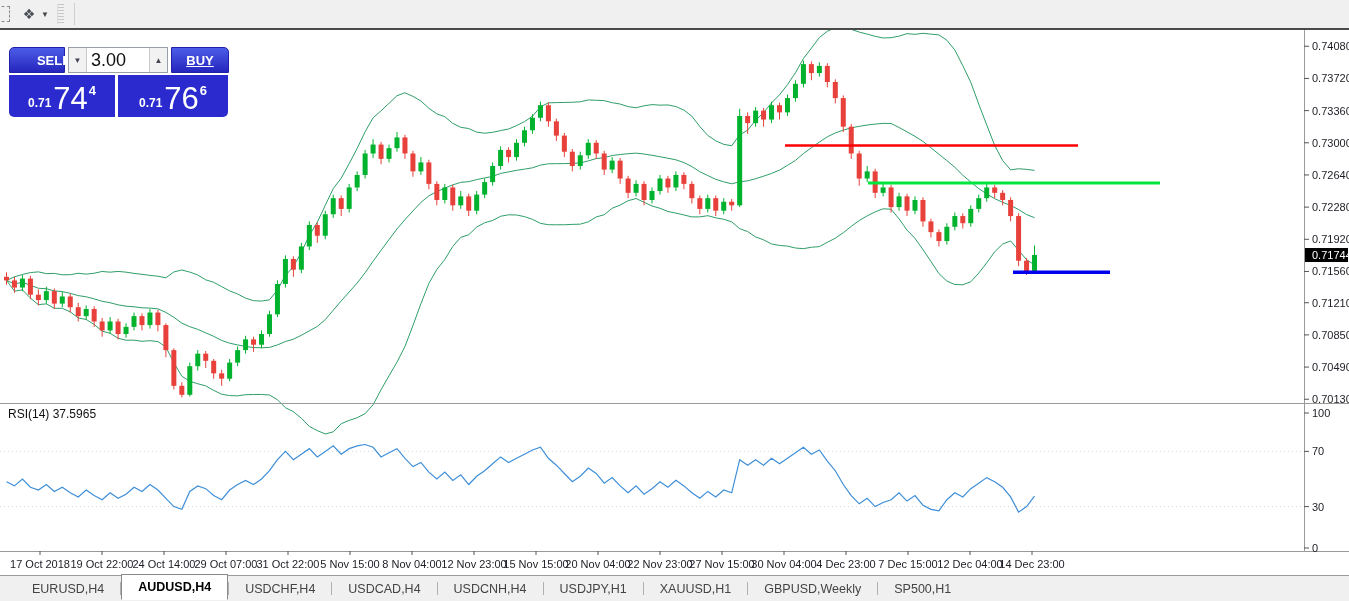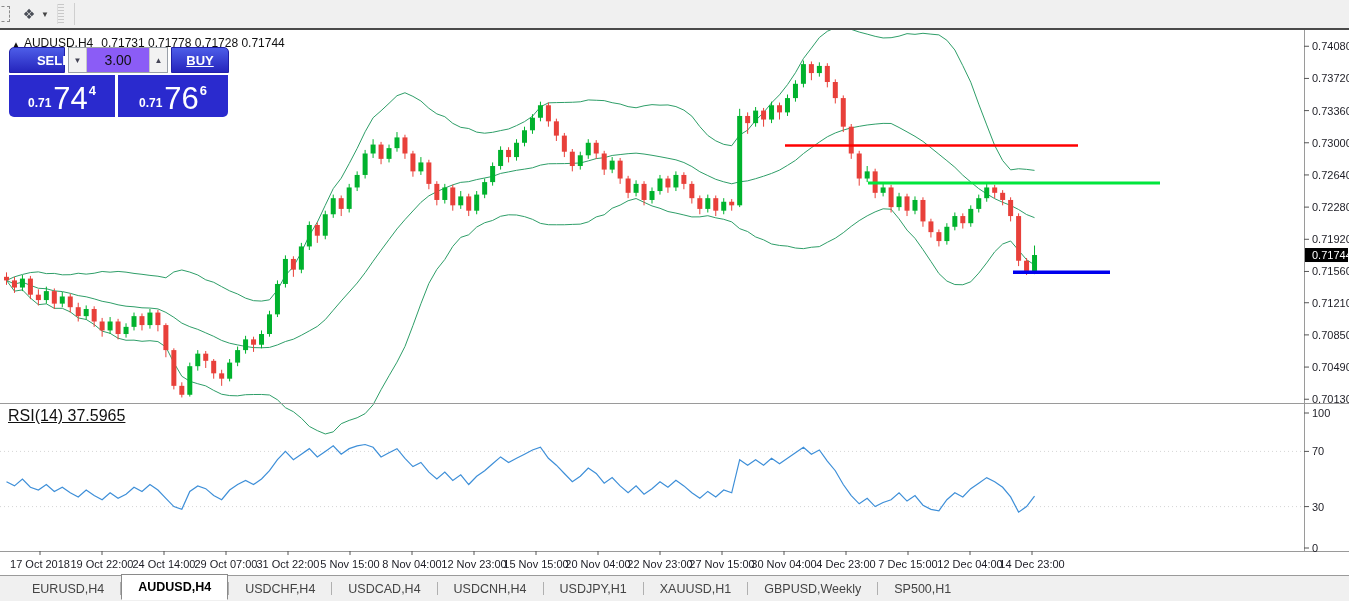--- a/index.html
+++ b/index.html
@@ -28,30 +28,30 @@
   #oneclick{position:absolute;left:9px;top:47px;width:220px;z-index:6;font-family:"Liberation Sans",sans-serif;}
   #oc-row1{display:flex;height:26px;}
   .oc-btn{background:linear-gradient(#4d5de8,#2525bd);color:#fff;font-size:13px;font-weight:bold;
     display:flex;align-items:center;justify-content:center;border:1px solid #2020a8;box-sizing:border-box;}
   #oc-sell{width:56px;border-radius:5px 0 0 0;padding-left:33px;}
   #oc-buy{width:60px;margin-left:3px;border-radius:0 5px 0 0;flex:1;text-decoration:underline;}
   #oc-spin{display:flex;height:26px;margin-left:3px;border:1px solid #9aa0a8;background:#e8e8e8;box-sizing:border-box;}
   .spin-btn{width:17px;background:#f2f2f2;border:0;display:flex;align-items:center;justify-content:center;
     color:#445;font-size:8px;padding:0;}
   #oc-vol{width:54px;border:0;border-left:1px solid #c8c8c8;border-right:1px solid #c8c8c8;
-    text-align:center;font-size:14px;padding:0 4px;color:#111;background:#8b5cf6;}
+    text-align:left;font-size:18px;padding:0 4px;color:#111;background:#ffffff;}
   #oc-row2{display:flex;height:42px;margin-top:2px;}
   .oc-price{background:#2a2ace;color:#fff;display:flex;align-items:flex-end;justify-content:center;
     padding-bottom:3px;}
   #oc-bid{width:106px;border-radius:0 0 0 5px;}
   #oc-ask{width:110px;margin-left:3px;border-radius:0 0 5px 0;}
   .oc-prefix{font-size:12px;font-weight:bold;margin:0 2px 4px 0;}
   .oc-main{font-size:31px;line-height:31px;}
   .oc-sup{font-size:13px;font-weight:bold;margin:0 0 16px 1px;}
-  #rsi-label{position:absolute;left:8px;top:407px;font-size:16px;color:#111;z-index:5;text-decoration:underline;}
+  #rsi-label{position:absolute;left:8px;top:407px;font-size:12px;color:#111;z-index:5;}
   
   #tabbar{position:absolute;left:0;top:575px;width:1349px;height:26px;background:#f0f0f0;
     border-top:1px solid #9a9a9a;display:flex;align-items:flex-end;box-sizing:border-box;padding-left:16px;text-align:right;}
   .tab{font-size:12.5px;color:#444;padding:4px 16px 5px 16px;position:relative;top:0;cursor:default;white-space:nowrap;}
   .tab.active{background:#fff;border:1px solid #8a8a8a;border-bottom:1px solid #fff;
     font-weight:bold;color:#000;margin-top:-1px;top:-1px;padding-top:5px;z-index:2;}
   .tabsep{width:1px;height:13px;background:#b0b0b0;margin:0 0 6px 0;}
   svg text{font-family:"Liberation Sans",sans-serif;}
 </style>
 </head>
@@ -404,23 +404,20 @@
       <line x1="846" y1="551" x2="846" y2="555" stroke="#555"></line>
       <text x="846" y="568" font-size="11" fill="#1c1c24" text-anchor="middle">4 Dec 23:00</text>
       <line x1="908" y1="551" x2="908" y2="555" stroke="#555"></line>
       <text x="908" y="568" font-size="11" fill="#1c1c24" text-anchor="middle">7 Dec 15:00</text>
       <line x1="970" y1="551" x2="970" y2="555" stroke="#555"></line>
       <text x="970" y="568" font-size="11" fill="#1c1c24" text-anchor="middle">12 Dec 04:00</text>
       <line x1="1032" y1="551" x2="1032" y2="555" stroke="#555"></line>
       <text x="1032" y="568" font-size="11" fill="#1c1c24" text-anchor="middle">14 Dec 23:00</text>
     </svg>
 
-  <div id="chart-header">
-    <span class="tri">▲</span><span class="sym">AUDUSD,H4</span><span>0.71731 0.71778 0.71728 0.71744</span>
-  </div>
 
   <div id="oneclick">
     <div id="oc-row1">
       <div id="oc-sell" class="oc-btn">SELL</div>
       <div id="oc-spin">
         <button class="spin-btn">▼</button>
         <input id="oc-vol" value="3.00" style="">
         <button class="spin-btn">▲</button>
       </div>
       <div id="oc-buy" class="oc-btn">BUY</div>

